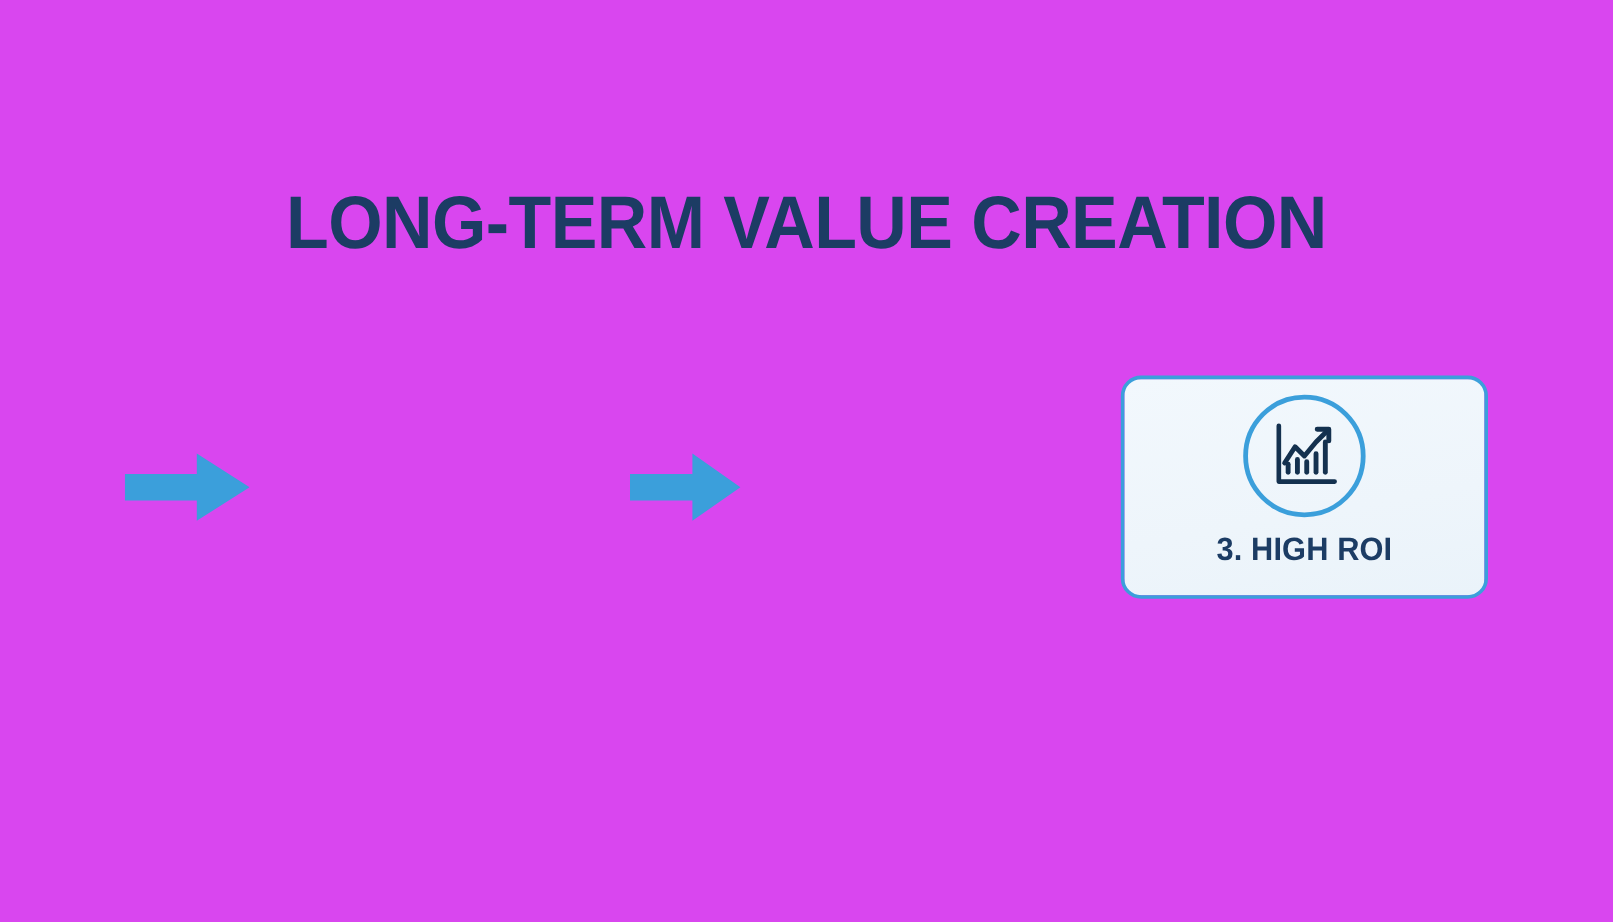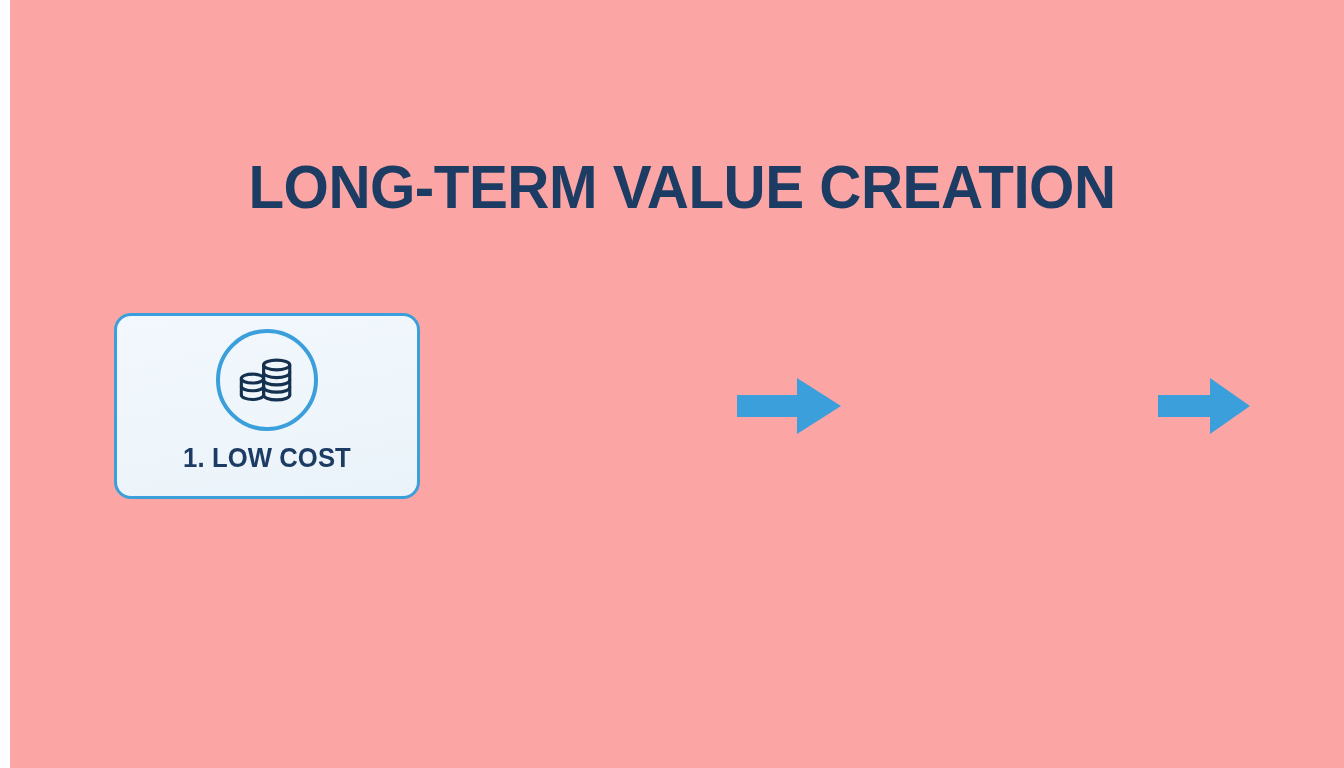--- a/index.html
+++ b/index.html
@@ -14,22 +14,21 @@
   body {
     background:#fcfdfe;
     font-family:"Liberation Sans", sans-serif;
     position:relative;
   }
 
   
   .slide {
     position:absolute;
     inset:0;
-    background:#fca5a5;
-    margin-left:10px;
+    background:#d946ef;
   }
 
   
   .title {
     position:absolute;
     top:152px;
     left:0;
     width:1344px;
     text-align:center;
     font-family:"Liberation Sans", sans-serif;
@@ -121,52 +120,50 @@
 </style>
 </head>
 <body>
 
 <div class="slide">
 
   <div class="title">LONG-TERM VALUE CREATION</div>
 
   <div class="flow">
 
-    <div class="card">
-      <div class="card-circle">
-        <svg class="card-icon" viewBox="0 0 64 64">
-          <g fill="none" stroke="#14314f" stroke-width="3.2" stroke-linecap="round" stroke-linejoin="round">
-
-            <ellipse cx="42" cy="16.5" rx="13.5" ry="5"></ellipse>
-            <path d="M28.5 16.5 V47.5"></path>
-            <path d="M55.5 16.5 V47.5"></path>
-            <path d="M28.5 47.5 a13.5 5 0 0 0 27 0"></path>
-            <path d="M28.5 24.5 a13.5 5 0 0 0 27 0"></path>
-            <path d="M28.5 32 a13.5 5 0 0 0 27 0"></path>
-            <path d="M28.5 39.5 a13.5 5 0 0 0 27 0"></path>
-
-            <ellipse cx="17" cy="30.5" rx="11.5" ry="4.6"></ellipse>
-            <path d="M5.5 30.5 V47.5"></path>
-            <path d="M28.5 30.5 V47.5"></path>
-            <path d="M5.5 47.5 a11.5 4.6 0 0 0 23 0"></path>
-            <path d="M5.5 38.5 a11.5 4.6 0 0 0 23 0"></path>
-          </g>
-        </svg>
-      </div>
-      <div class="card-label">1. LOW COST</div>
-    </div>
 
     <div class="arrow a1">
       <svg viewBox="0 0 104 64" preserveAspectRatio="none">
         <path d="M0 21 H60 V4 L104 32 L60 60 V43 H0 Z" fill="#3b9fdb"></path>
       </svg>
     </div>
 
 
     <div class="arrow a2">
       <svg viewBox="0 0 92 64" preserveAspectRatio="none">
         <path d="M0 21 H52 V4 L92 32 L52 60 V43 H0 Z" fill="#3b9fdb"></path>
       </svg>
     </div>
 
+    <div class="card">
+      <div class="card-circle">
+        <svg class="card-icon" viewBox="0 0 64 64">
+          <g stroke="#14314f" fill="none" stroke-linecap="round" stroke-linejoin="round">
+
+            <path d="M10 6 V54 H58" stroke-width="4"></path>
+
+            <path d="M18 46 V39" stroke-width="4.2"></path>
+            <path d="M26 46 V35" stroke-width="4.2"></path>
+            <path d="M34 46 V37" stroke-width="4.2"></path>
+            <path d="M42 46 V30" stroke-width="4.2"></path>
+            <path d="M50 46 V20" stroke-width="4.2"></path>
+
+            <path d="M15 38 L24 24 L32 32 L42 20 L52 10" stroke-width="4.2"></path>
+
+            <path d="M43 9 H53 V19" stroke-width="4.2"></path>
+          </g>
+        </svg>
+      </div>
+      <div class="card-label">3. HIGH ROI</div>
+    </div>
 
   </div>
 </div>
 
 </body></html>

